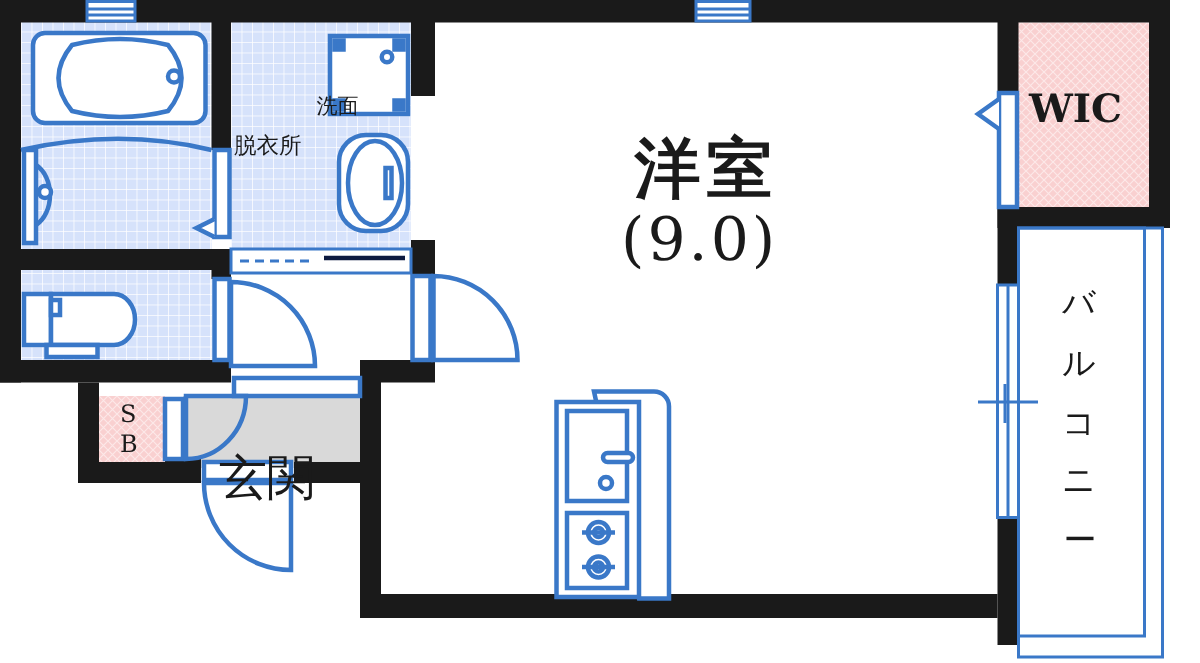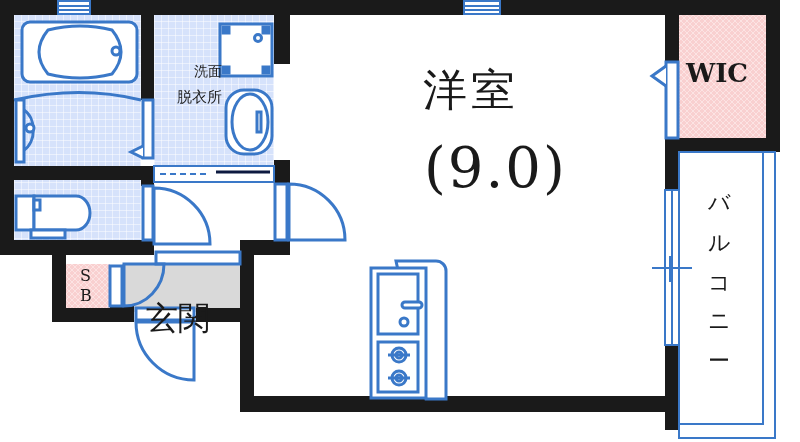--- a/index.html
+++ b/index.html
@@ -158,25 +158,25 @@
     <line x1="388" y1="355" x2="410" y2="355"></line>
     <line x1="388" y1="378" x2="410" y2="378"></line>
   </g>
 
   <g fill="#ffffff" stroke="#3a78c8" stroke-width="3">
     <rect x="666" y="62" width="12" height="76"></rect>
     <path d="M666 66 L652 76 L666 86"></path>
   </g>
 </svg>
 
-<div class="lbl" style="left:423px;top:68px;font-size:44px;letter-spacing:4px;">洋室</div>
-<div class="lbl" style="left:424px;top:140px;font-size:56px;letter-spacing:2px;">(9.0)</div>
+<div class="lbl" style="left:423px;top:91px;font-size:44px;letter-spacing:4px;font-weight:bold;">洋室</div>
+<div class="lbl" style="left:414px;top:140px;font-size:40px;letter-spacing:2px;">(9.0)</div>
 
-<div class="lbl" style="left:170px;top:64px;font-size:14px;padding-left:24px;">洗面</div>
-<div class="lbl" style="left:177px;top:90px;font-size:15px;text-align:right;">脱衣所</div>
+<div class="lbl" style="left:187px;top:64px;font-size:14px;padding-left:24px;">洗面</div>
+<div class="lbl" style="left:156px;top:90px;font-size:15px;text-align:right;">脱衣所</div>
 
 <div class="lbl" style="left:686px;top:60px;font-size:26px;font-weight:bold;">WIC</div>
 
 <div class="lbl" style="left:146px;top:270px;font-size:32px;margin-top:32px;">玄関</div>
 
 <div class="lbl" style="left:80px;top:268px;font-size:16px;">S</div>
 <div class="lbl" style="left:80px;top:288px;font-size:16px;">B</div>
 
 <div class="lbl" style="left:708px;top:192px;font-size:22px;">バ</div>
 <div class="lbl" style="left:708px;top:232px;font-size:22px;">ル</div>

